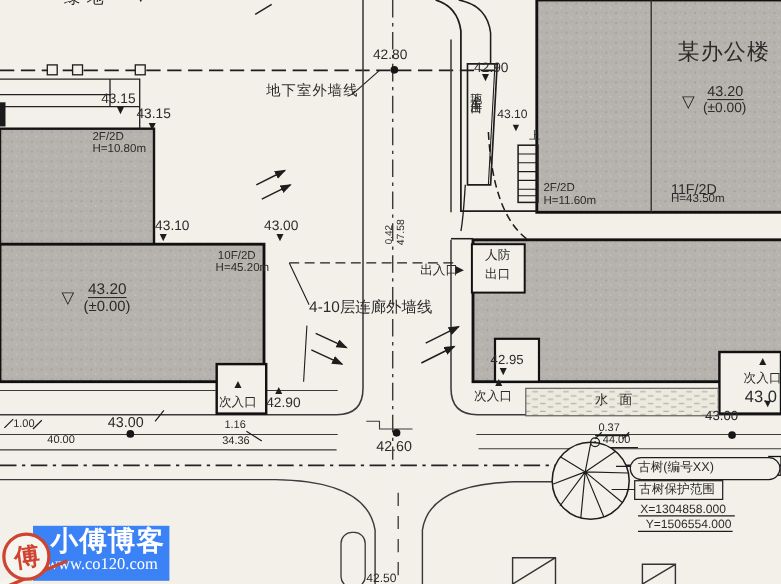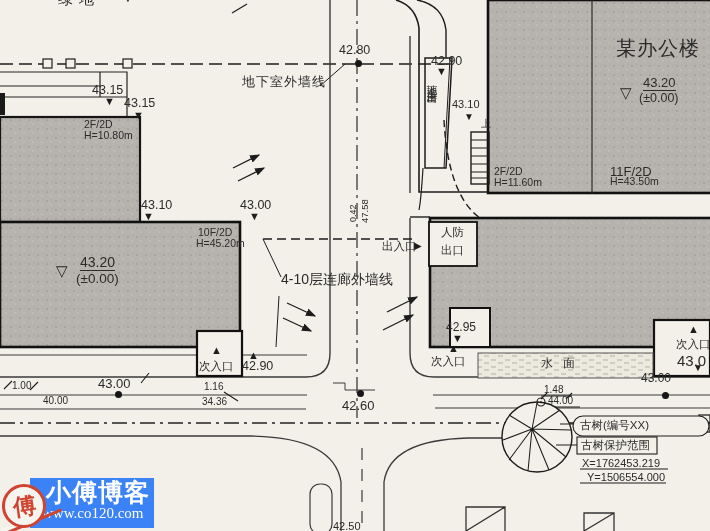--- a/index.html
+++ b/index.html
@@ -191,26 +191,26 @@
       <span class="ann" style="font-size: 11.5px; left: 676px; top: 339px;">次入口</span>
       <span class="ann" style="font-size: 15px; left: 677px; top: 353px;">43.0</span>
       <span class="ann" style="font-size: 11.5px; left: 199px; top: 361px;">次入口</span>
       <span class="ann" style="font-size: 12.5px; left: 242px; top: 360px;">42.90</span>
       <span class="ann" style="font-size: 10px; left: 12px; top: 381px;">1.00</span>
       <span class="ann" style="font-size: 10px; left: 10px; top: 396px; margin-left: 33px;">40.00</span>
       <span class="ann" style="font-size: 13px; left: 98px; top: 377px;">43.00</span>
       <span class="ann" style="font-size: 10px; left: 204px; top: 382px;">1.16</span>
       <span class="ann" style="font-size: 10px; left: 202px; top: 397px;">34.36</span>
       <span class="ann" style="font-size: 13px; left: 342px; top: 399px;">42.60</span>
-      <span class="ann" style="font-size: 10px; left: 544px; top: 385px;">1.48</span>
+      <span class="ann" style="font-size: 10px; left: 544px; top: 385px;">0.37</span>
       <span class="ann" style="font-size: 10px; left: 548px; top: 396px;">44.00</span>
       <span class="ann" style="font-size: 12px; left: 641px; top: 372px;">43.00</span>
       <span class="ann" style="font-size: 11.5px; left: 580px; top: 420px;">古树(编号XX)</span>
       <span class="ann" style="font-size: 11.5px; left: 581px; top: 440px;">古树保护范围</span>
-      <span class="ann" style="font-size: 11px; left: 582px; top: 458px;">X=1762453.219</span>
+      <span class="ann" style="font-size: 11px; left: 582px; top: 458px;">X=1304858.000</span>
       <span class="ann" style="font-size: 11px; left: 587px; top: 472px;">Y=1506554.000</span>
       <span class="ann" style="font-size: 11px; left: 333px; top: 521px;">42.50</span>
       <span class="mk" style="font-size: 12px; left: 122px; top: -8px;">▼</span>
       <span class="mk" style="font-size: 11px; left: 104px; top: 96px;">▼</span>
       <span class="mk" style="font-size: 11px; left: 133px; top: 110px;">▼</span>
       <span class="mk" style="font-size: 11px; left: 143px; top: 211px;">▼</span>
       <span class="mk" style="font-size: 11px; left: 249px; top: 211px;">▼</span>
       <span class="mk" style="font-size: 15px; left: 56px; top: 263px;">▽</span>
       <span class="mk" style="font-size: 11px; left: 436px; top: 66px;">▼</span>
       <span class="mk" style="font-size: 10px; left: 464px; top: 112px;">▼</span>

